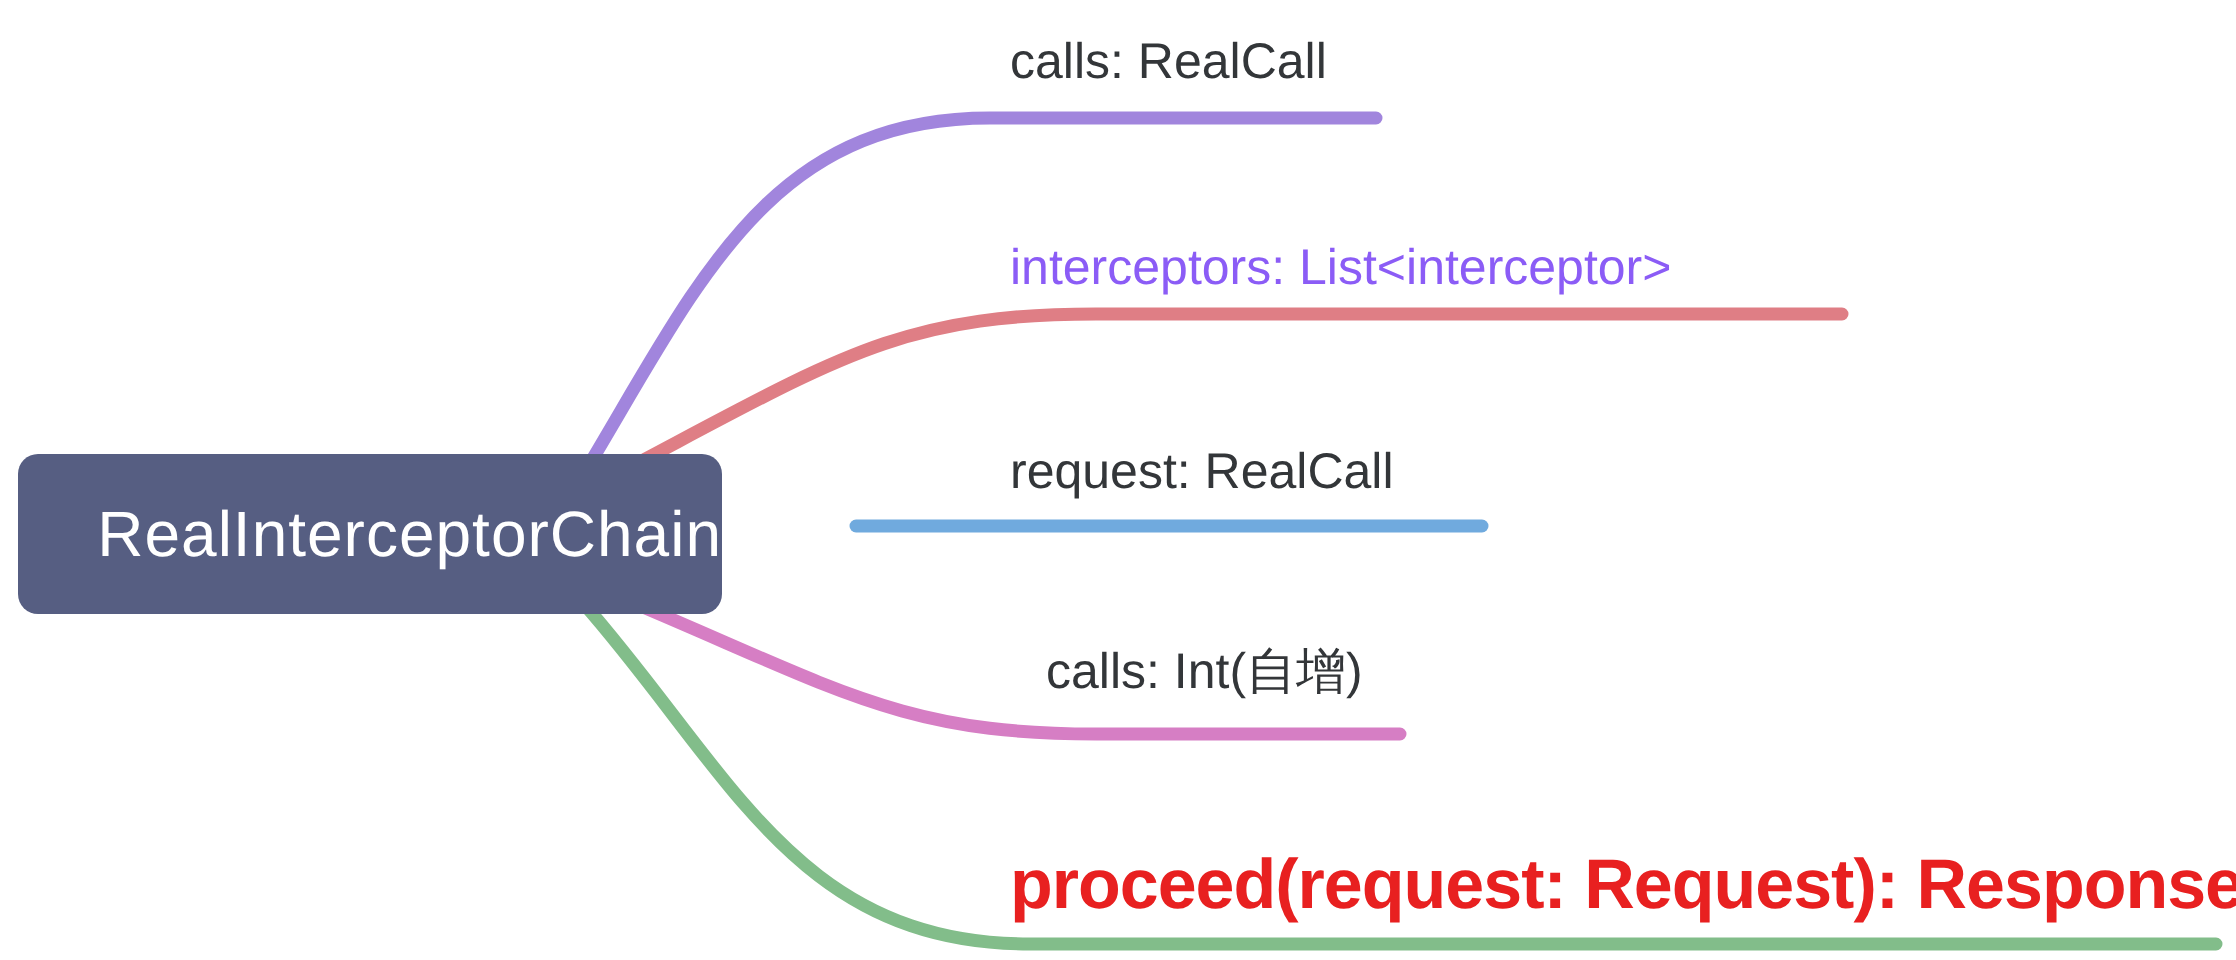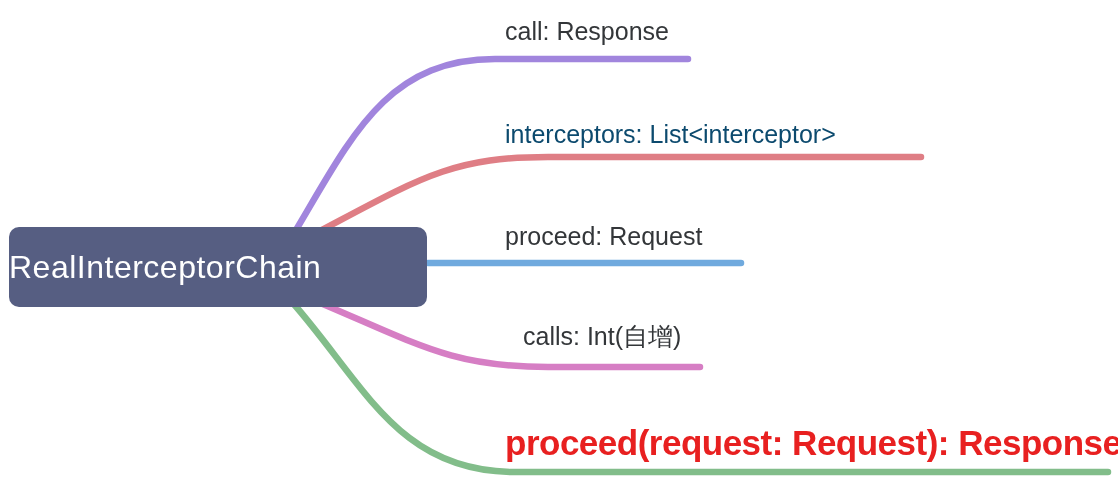--- a/index.html
+++ b/index.html
@@ -24,26 +24,26 @@
   }
   .links path {
     fill: none;
     stroke-width: 6.5;
     stroke-linecap: round;
   }
   .root-node {
     position: absolute;
     left: 9px;
     top: 227px;
-    width: 418px;
+    width: 352px;
     height: 80px;
     border-radius: 10px;
     display: flex;
     align-items: center;
-    justify-content: flex-start;
+    justify-content: flex-end;
     box-sizing: border-box;
     cursor: pointer;
   }
   .root-node span {
     font-size: 32px;
     letter-spacing: 0.5px;
   }
   .branch-label {
     position: absolute;
     left: 505px;
@@ -74,23 +74,23 @@
     <path d="M 318 232 C 420 178 452 157 548 157 L 921 157" stroke="#df7e85"></path>
     <path d="M 428 263 L 741 263" stroke="#70aade"></path>
     <path d="M 318 302 C 420 345 452 367 548 367 L 700 367" stroke="#d67ec4"></path>
     <path d="M 292 302 C 365 385 398 472 515 472 L 1108 472" stroke="#82bd8a"></path>
   </svg>
 
   <div class="root-node" style="background-color: rgb(86, 94, 130);">
     <span style="color: rgb(255, 255, 255);">RealInterceptorChain</span>
   </div>
 
-  <div class="branch-label b0" style="color: rgb(51, 54, 57);">call: Response</div>
+  <div class="branch-label b0" style="color: rgb(51, 54, 57);">calls: RealCall</div>
 
-  <div class="branch-label b1" style="color: #0c4a6e;">interceptors: List&lt;interceptor&gt;</div>
+  <div class="branch-label b1" style="color: #8b5cf6;">interceptors: List&lt;interceptor&gt;</div>
 
-  <div class="branch-label b2" style="color: rgb(51, 54, 57);">proceed: Request</div>
+  <div class="branch-label b2" style="color: rgb(51, 54, 57);">request: RealCall</div>
 
   <div class="branch-label b3" style="color: rgb(51, 54, 57); margin-left: 18px;">calls: Int(自增)</div>
 
   <div class="branch-label b4" style="color: rgb(232, 32, 32);">proceed(request: Request): Response</div>
 
 </div>
 
 </body></html>

